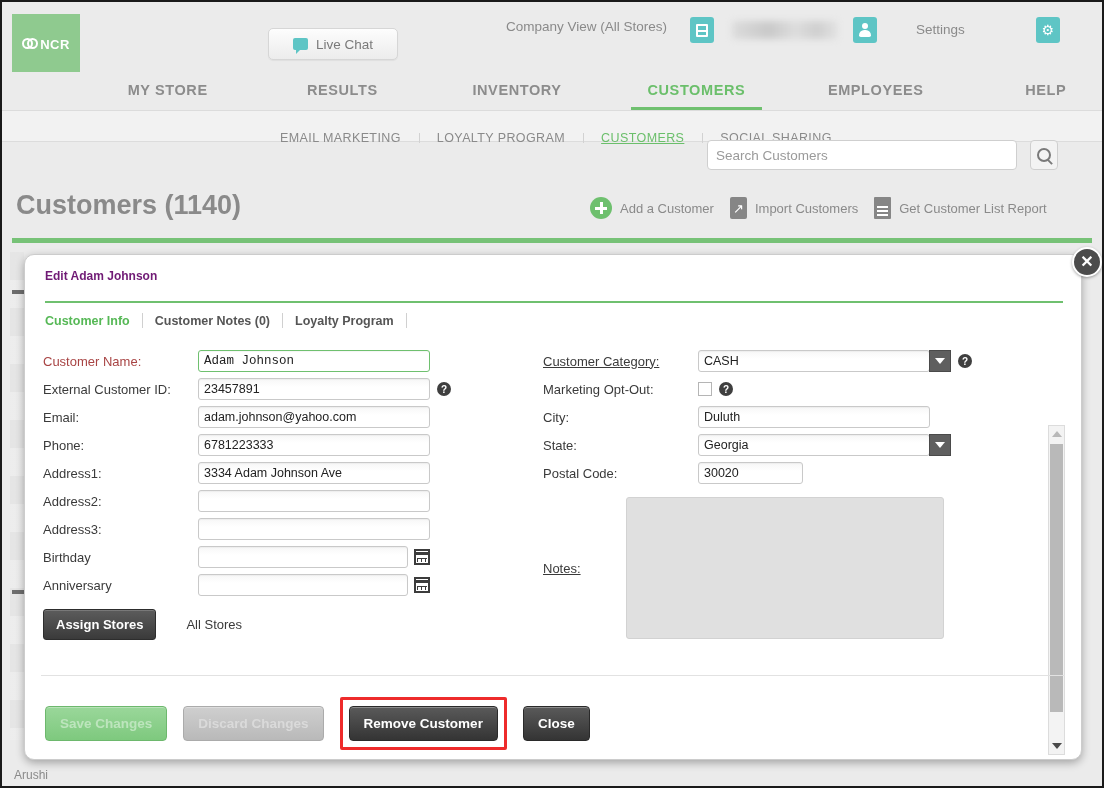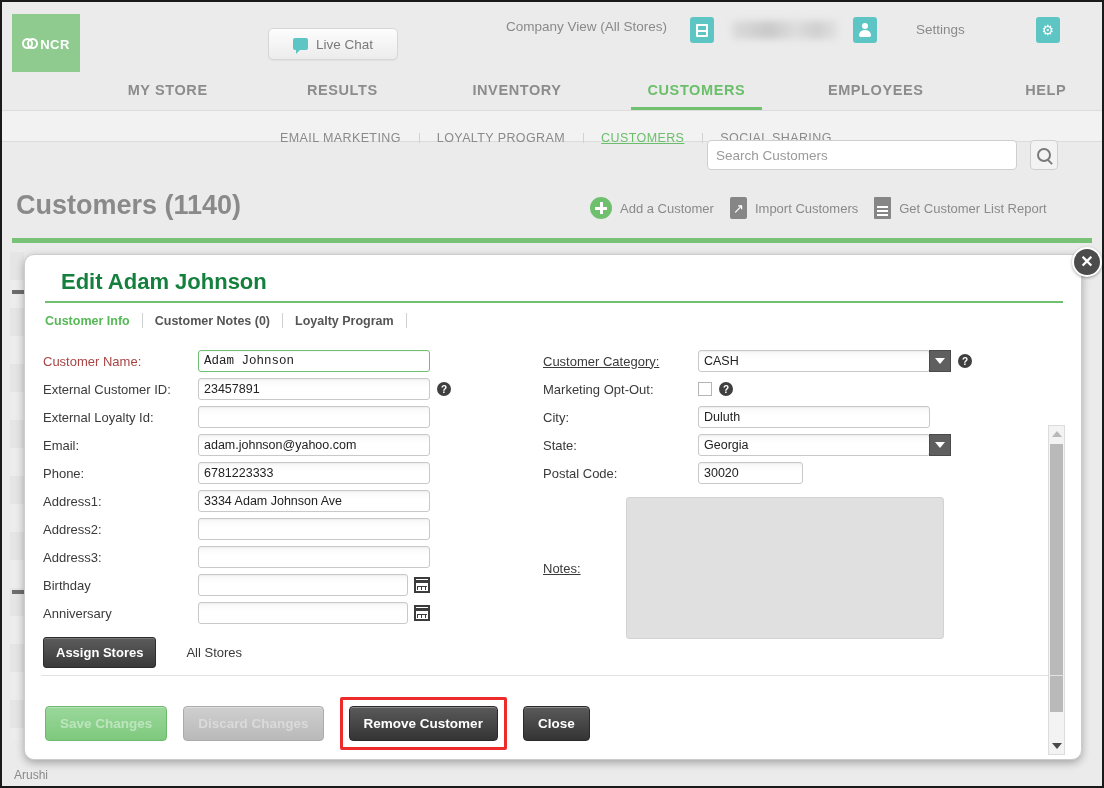--- a/index.html
+++ b/index.html
@@ -225,22 +225,22 @@
   .modal-close {
     position: absolute; left: 1070px; top: 245px;
     width: 26px; height: 26px; border-radius: 50%;
     background: #4c4c4c; border: 2px solid #ffffff;
     display:flex; align-items:center; justify-content:center;
     color:#fff; font-size: 16px; font-weight: bold; line-height:1;
     cursor: pointer; z-index: 5;
     box-shadow: 0 1px 3px rgba(0,0,0,.35);
   }
   .modal-title {
-    position: absolute; left: 36px; top: 14px;
-    font-size: 22px; font-weight: bold; color: #15803d;
+    position: absolute; left: 20px; top: 14px;
+    font-size: 12px; font-weight: bold; color: #701a75;
   }
   .modal-title-rule {
     position: absolute; left: 20px; right: 18px; top: 46px;
     height: 2px; background: #6fc06f;
   }
   .modal-tabs {
     position: absolute; left: 20px; top: 58px;
     display: flex; align-items: center;
   }
   .modal-tabs .tab {
@@ -505,24 +505,20 @@
           <span class="flabel req">Customer Name:</span>
           <input class="finput w-lg focus" type="text" value="Adam Johnson" style="">
         </div>
 
         <div class="frow">
           <span class="flabel">External Customer ID:</span>
           <input class="finput w-lg" type="text" value="23457891" style="">
           <span class="helpicon">?</span>
         </div>
 
-        <div class="frow">
-          <span class="flabel">External Loyalty Id:</span>
-          <input class="finput w-lg" type="text" value="" style="">
-        </div>
 
         <div class="frow">
           <span class="flabel">Email:</span>
           <input class="finput w-lg" type="text" value="adam.johnson@yahoo.com" style="">
         </div>
 
         <div class="frow">
           <span class="flabel">Phone:</span>
           <input class="finput w-lg" type="text" value="6781223333" style="">
         </div>

